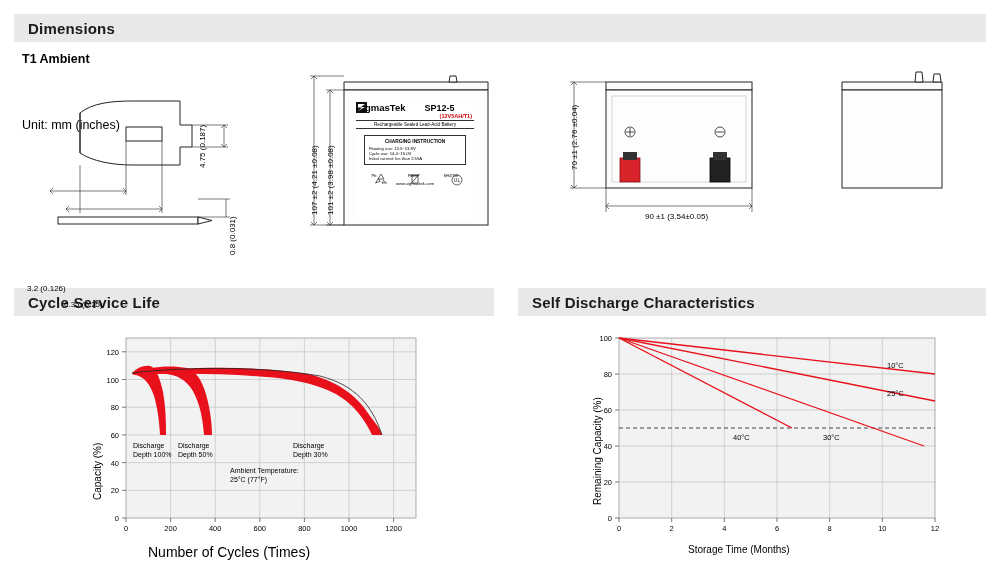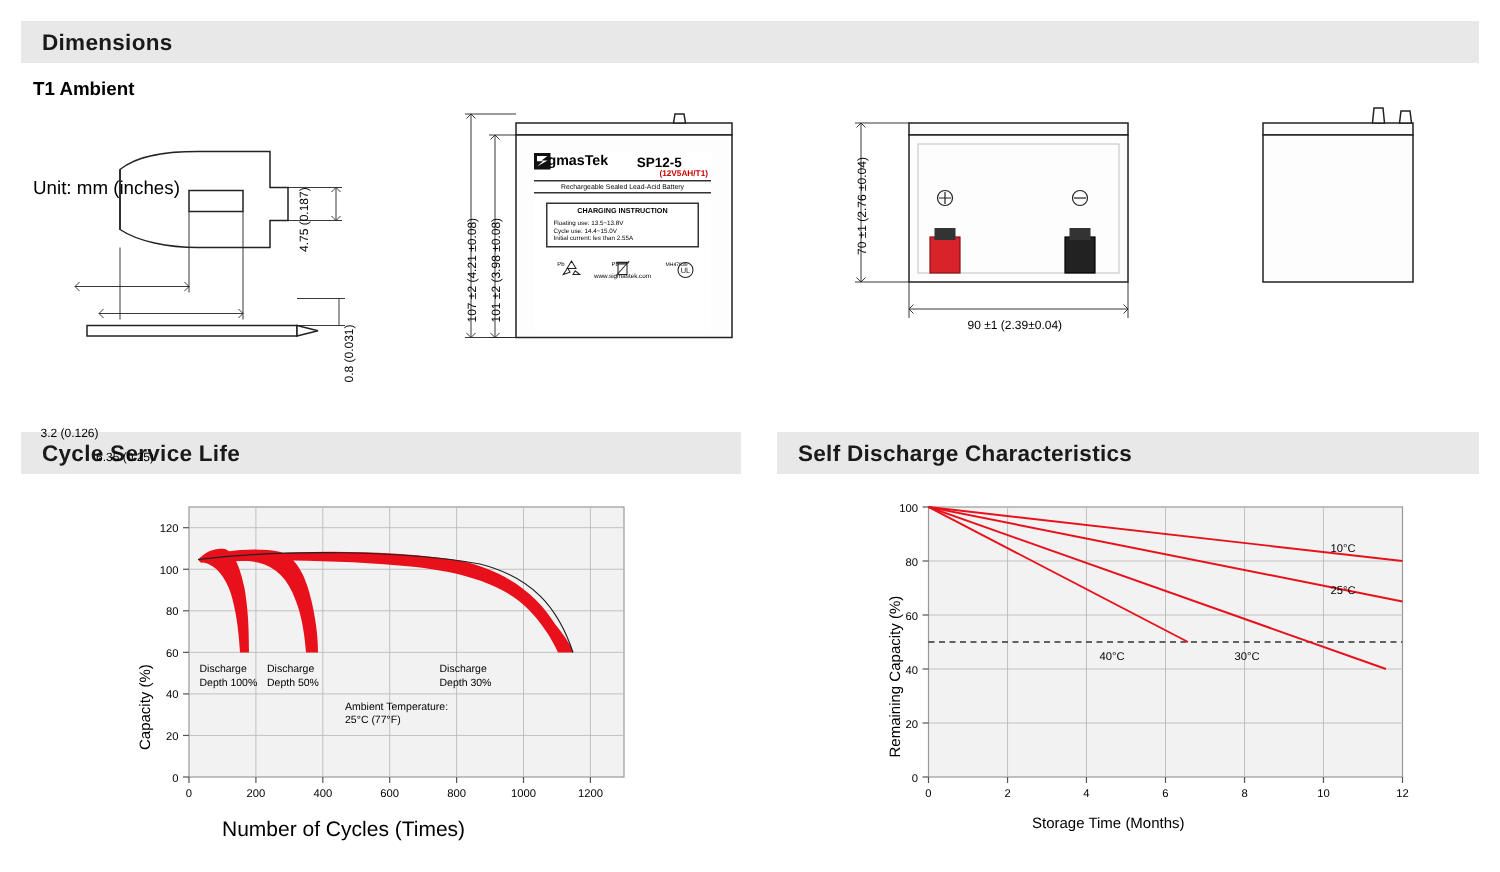--- a/index.html
+++ b/index.html
@@ -178,21 +178,21 @@
     <path d="M46,22 L10,22 M46,128 L10,128"></path>
     <path d="M14,22 L14,128"></path>
     <path d="M11,25 L14,22 L17,25 M11,125 L14,128 L17,125"></path>
 
     <path d="M46,128 L46,152 M192,128 L192,152"></path>
     <path d="M46,146 L192,146"></path>
     <path d="M49,143 L46,146 L49,149 M189,143 L192,146 L189,149"></path>
   </g>
 </svg>
 <div class="lbl rot" style="left:570px;top:170px;font-size:8px;">70 ±1 (2.76 ±0.04)</div>
-<div class="lbl" style="left:645px;top:212px;font-size:8px;">90 ±1 (2.39±0.04)</div>
+<div class="lbl" style="left:645px;top:212px;font-size:8px;">90 ±1 (3.54±0.05)</div>
 
 <svg id="battery-rear" style="left:830px;top:60px;" width="140" height="175" viewBox="0 0 140 175">
   <g fill="none" stroke="#222" stroke-width="1">
     <path d="M12,22 L112,22 L112,30 L12,30 Z" fill="#fbfbfb"></path>
     <rect x="12" y="30" width="100" height="98" fill="#fdfdfd"></rect>
     <path d="M86,12 L92,12 L93,22 L85,22 Z" fill="#fff"></path>
     <path d="M104,14 L110,14 L111,22 L103,22 Z" fill="#fff"></path>
   </g>
 </svg>
 

